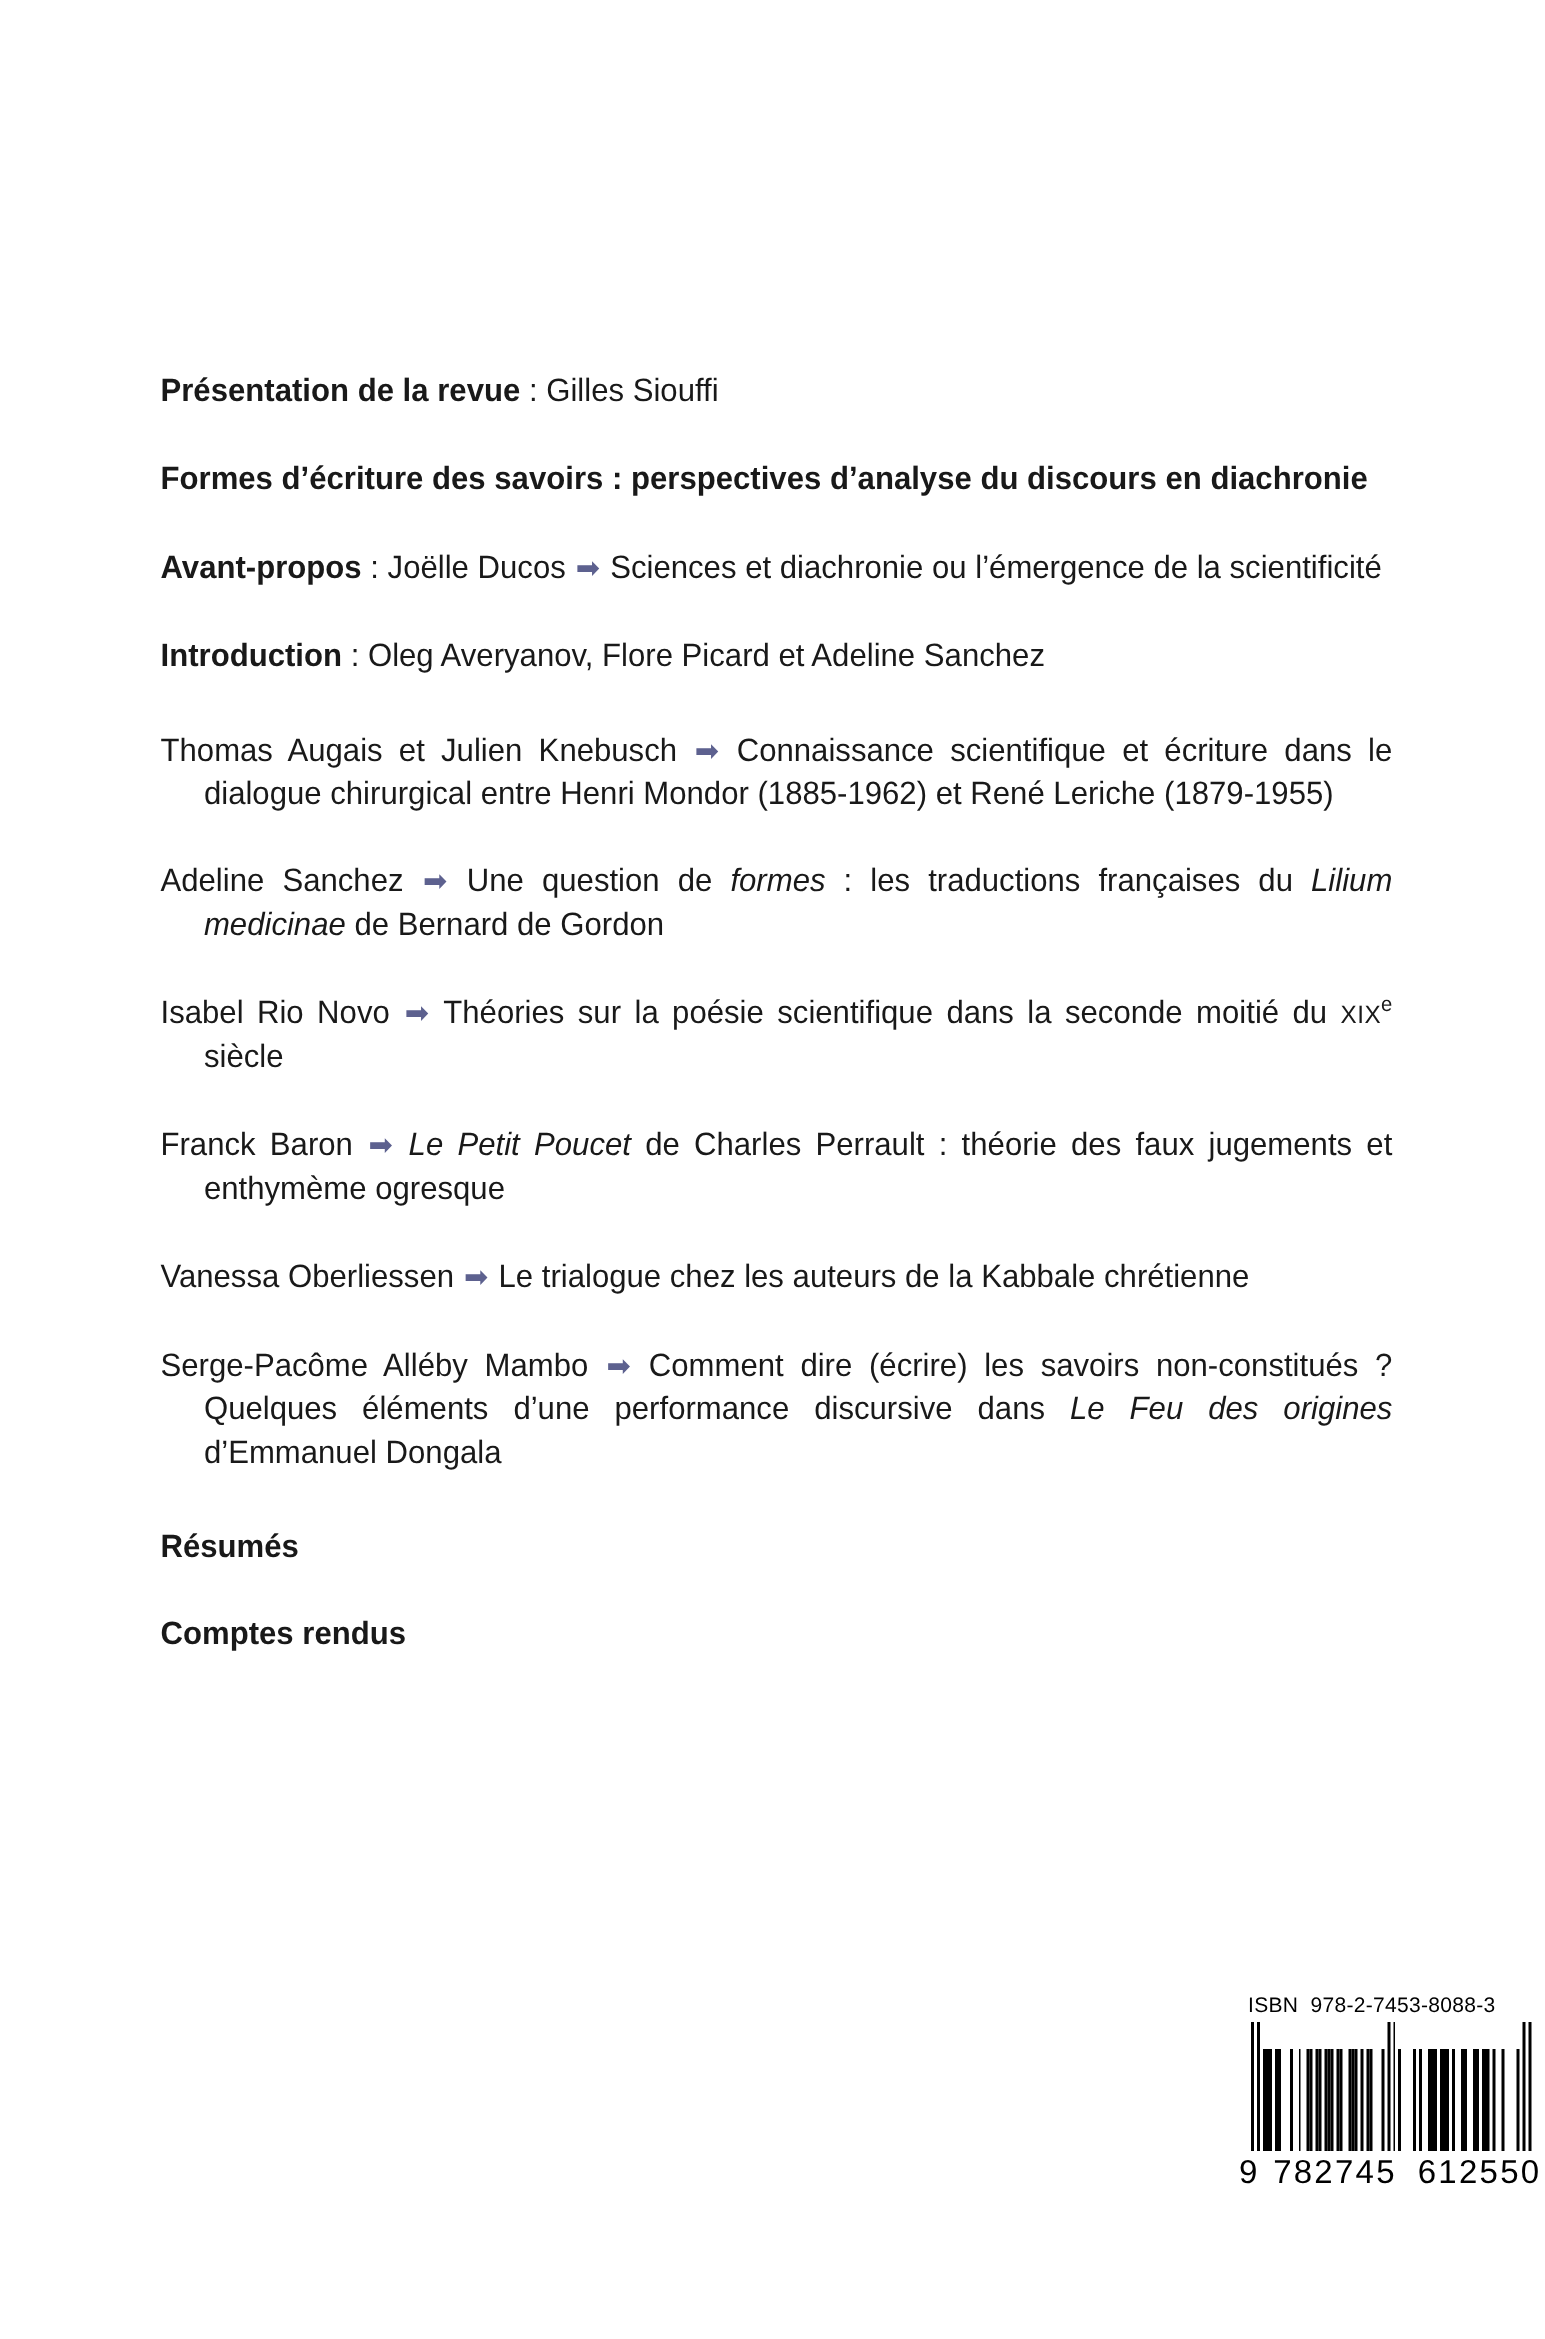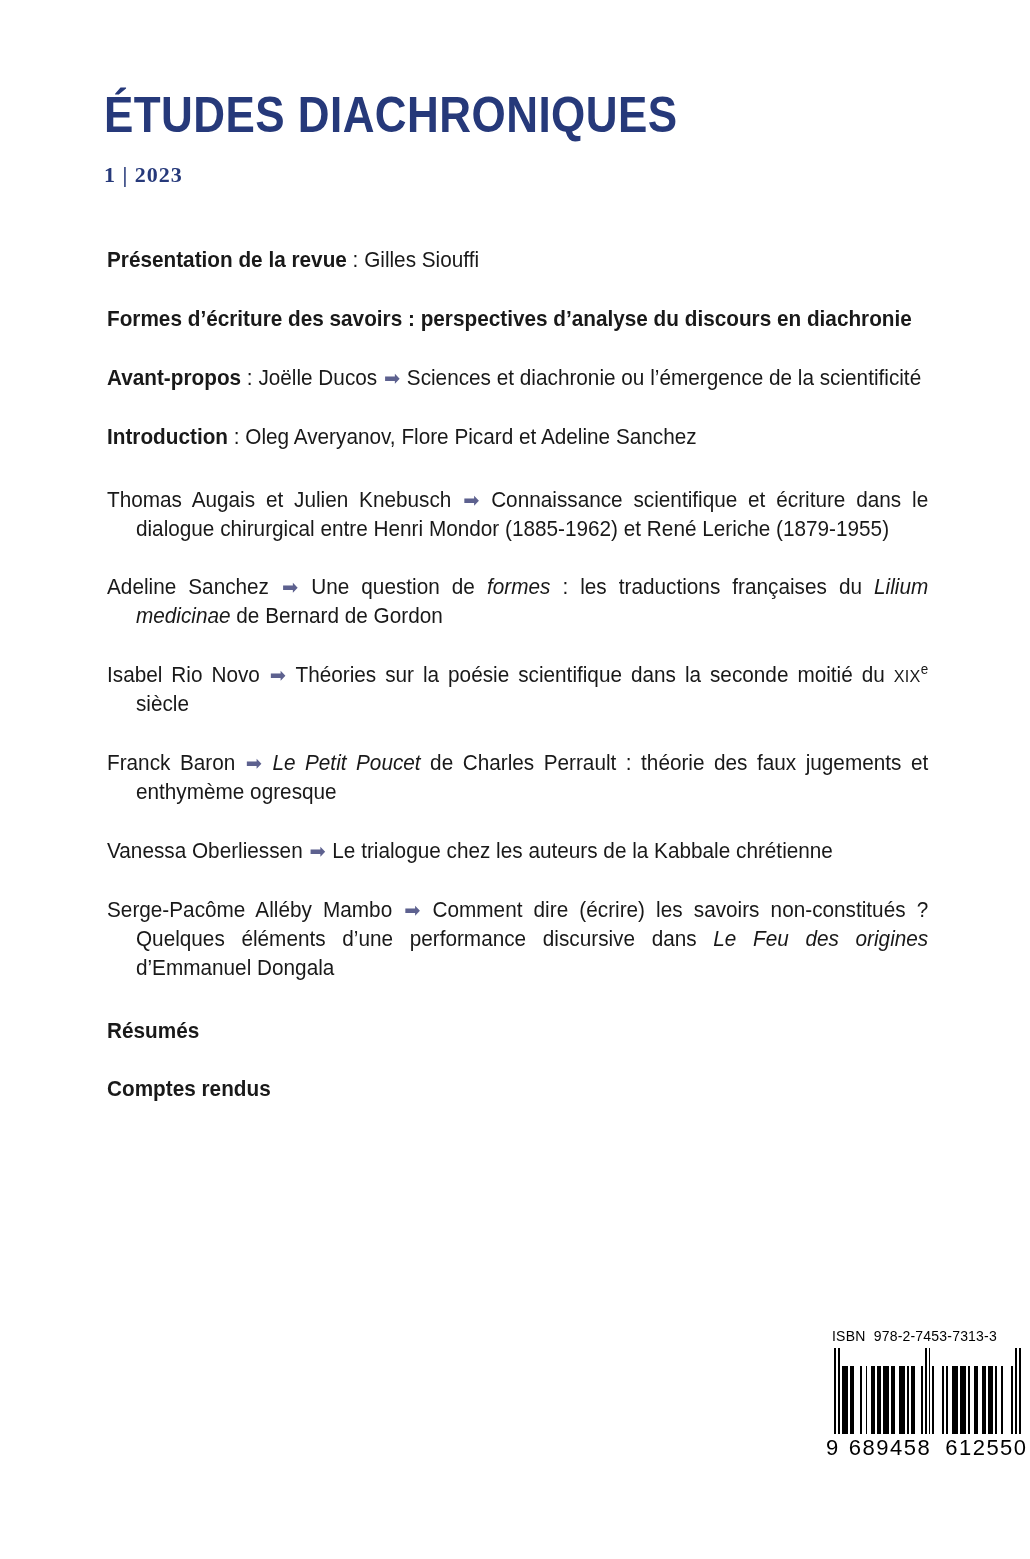--- a/index.html
+++ b/index.html
@@ -139,24 +139,20 @@
     margin-top: 1px;
   }
   .barcode-digits .lead-digit { margin-right: 9px; }
   .barcode-digits .grp { margin-right: 14px; }
 </style>
 </head>
 <body>
 
 <div class="page">
 
-  <div class="masthead">
-    <div class="journal-title">ÉTUDES DIACHRONIQUES</div>
-    <div class="issue-line">1 | 2023</div>
-  </div>
 
   <div class="toc">
 
     <p class="entry no-justify gap-lg">
       <span class="lead">Présentation de la revue</span><span> : Gilles Siouffi</span>
     </p>
 
     <p class="entry heading-only gap-lg">
       <span>Formes d’écriture des savoirs : perspectives d’analyse du discours en diachronie</span>
     </p>
@@ -198,21 +194,21 @@
     </p>
 
     <p class="entry heading-only">
       <span>Comptes rendus</span>
     </p>
 
   </div>
 
   <div class="barcode-block">
     <div class="isbn-text">
-      <span>ISBN</span>&nbsp;&nbsp;<span>978-2-7453-7313-3</span>
+      <span>ISBN</span>&nbsp;&nbsp;<span>978-2-7453-8088-3</span>
     </div>
     <div class="barcode-bars" id="barcode-bars">
         <span class="guard" style="width: 1.97895px;"></span>
         <span class="gap" style="width: 1.97895px;"></span>
         <span class="guard" style="width: 1.97895px;"></span>
         <span class="gap" style="width: 1.97895px;"></span>
         <span class="short" style="width: 1.97895px;"></span>
         <span class="short" style="width: 1.97895px;"></span>
         <span class="short" style="width: 1.97895px;"></span>
         <span class="gap" style="width: 1.97895px;"></span>
@@ -299,18 +295,18 @@
         <span class="gap" style="width: 1.97895px;"></span>
         <span class="gap" style="width: 1.97895px;"></span>
         <span class="short" style="width: 1.97895px;"></span>
         <span class="gap" style="width: 1.97895px;"></span>
         <span class="guard" style="width: 1.97895px;"></span>
         <span class="gap" style="width: 1.97895px;"></span>
         <span class="guard" style="width: 1.97895px;"></span>
       </div>
     <div class="barcode-digits">
       <span class="lead-digit">9</span>
-      <span class="grp">689458</span>
+      <span class="grp">782745</span>
       <span>612550</span>
     </div>
   </div>
 
 </div>
 
 </body></html>

